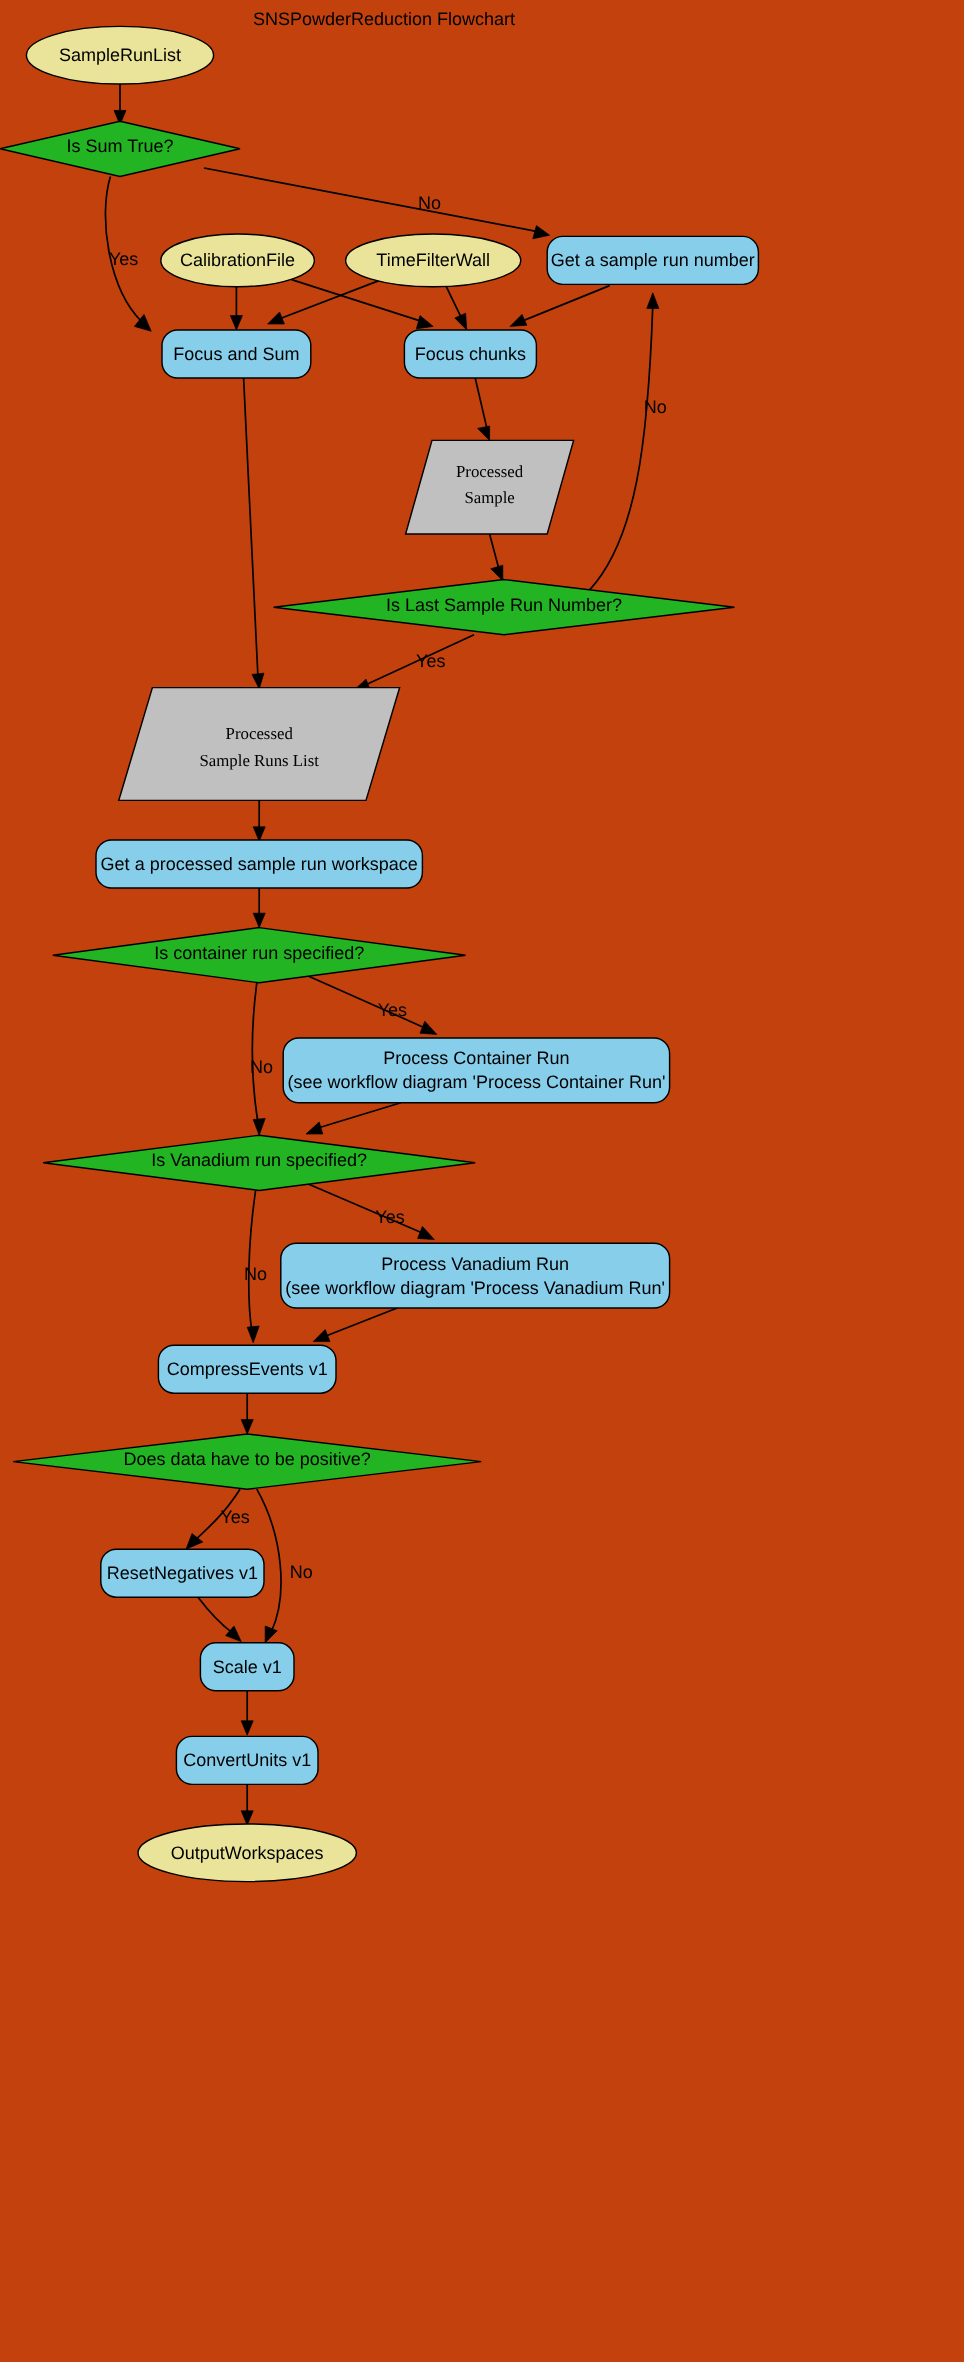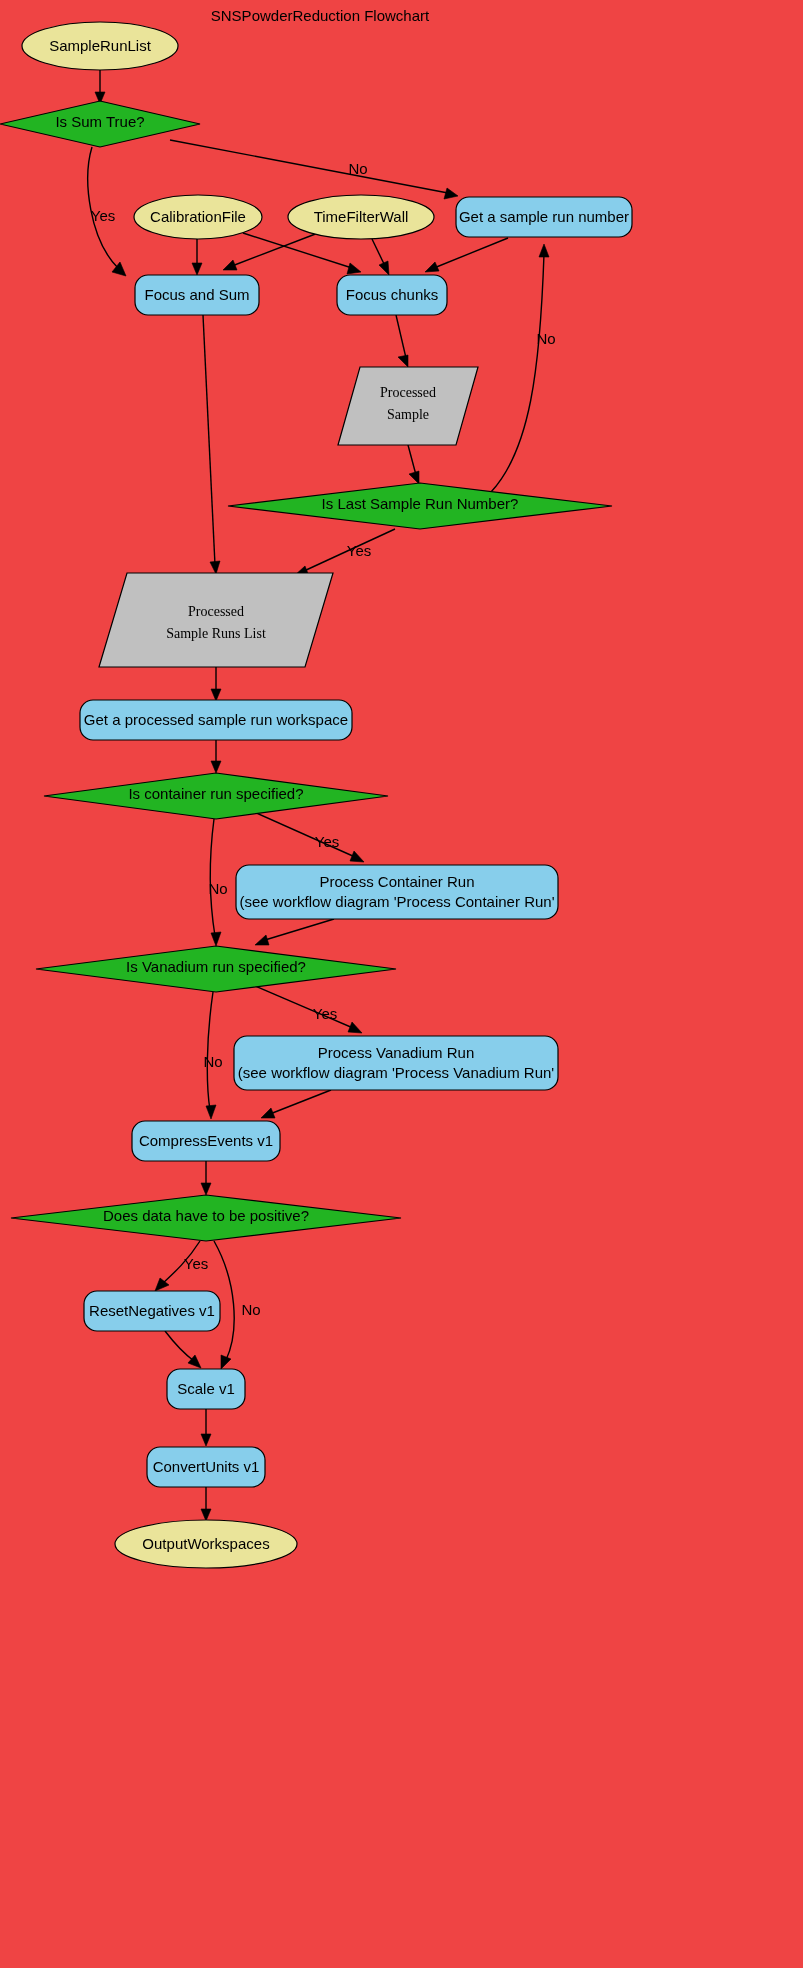--- a/index.html
+++ b/index.html
@@ -7,21 +7,21 @@
     padding: 0;
     background: #ffffff;
   }
   body {
     font-family: "Liberation Sans", sans-serif;
   }
   #canvas {
     position: relative;
     width: 803px;
     height: 1968px;
-    background: #ef4444;
+    background: #c2410c;
     overflow: hidden;
   }
   svg#flow {
     position: absolute;
     top: 0;
     left: 0;
     width: 803px;
     height: 1968px;
   }
   .node-shape {

